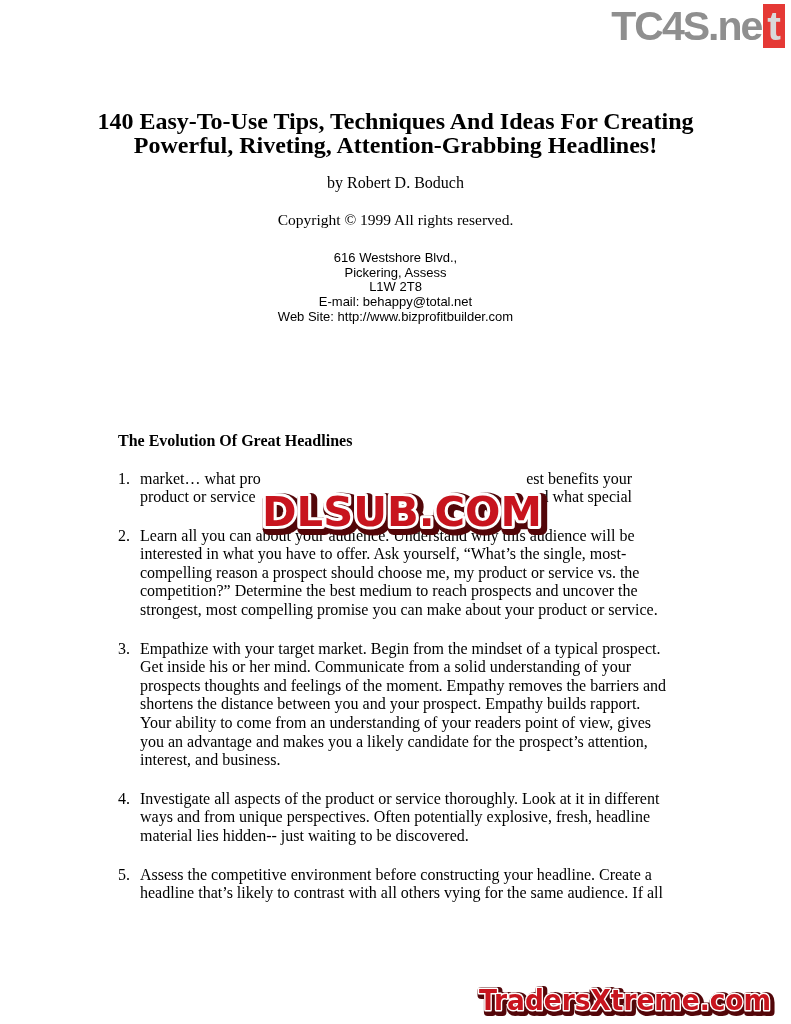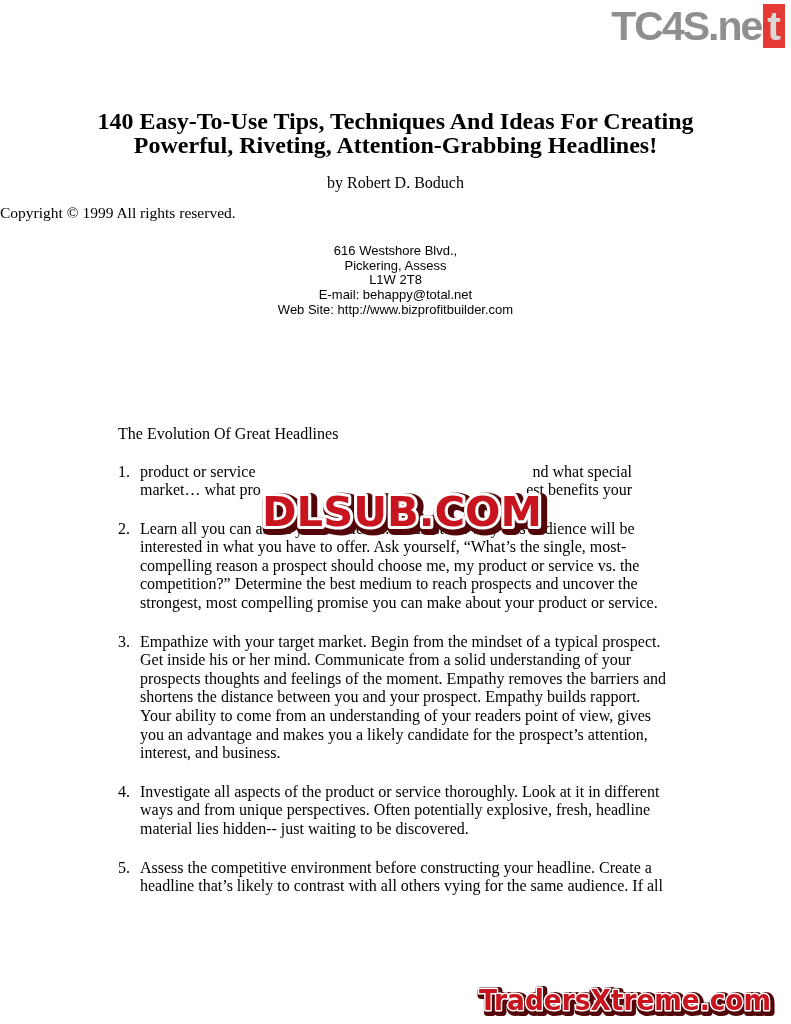--- a/index.html
+++ b/index.html
@@ -39,33 +39,33 @@
 
   
   .title{
     margin:16px;
     padding-top:94px;
     text-align:center;
     font-size:24px;line-height:23.5px;
     font-weight:bold;
   }
   .byline{margin-top:8px;text-align:center;font-size:16px;line-height:20px;}
-  .copyright{margin-top:11px;font-size:15.5px;line-height:18px;}
+  .copyright{margin-top:18px;text-align:center;font-size:15.5px;line-height:18px;}
 
   .address{
     margin-top:22px;
     text-align:center;
     font-family:"Liberation Sans", sans-serif;
     font-size:13px;line-height:14.7px;
   }
 
   .section-heading{
     margin:107px 0 0 118px;
     font-size:16px;line-height:18px;
-    font-weight:normal;
+    font-weight:bold;
   }
 
   
   .list-item{
     display:flex;
     margin:20px 0 0 118px;
     width:556px;
     font-size:16px;line-height:18.6px;
   }
   .item-number{flex:0 0 22px;}
@@ -126,26 +126,26 @@
     <div>E-mail: behappy@total.net</div>
     <div>Web Site: http://www.bizprofitbuilder.com</div>
   </div>
 
   <div class="section-heading">The Evolution Of Great Headlines</div>
 
   <div class="list-item">
     <span class="item-number">1.</span>
     <span class="item-text">
       <span class="gap-line">
+        <span>market… what pro</span>
+        <span>est benefits your</span>
+      </span>
+      <span class="gap-line">
         <span>product or service</span>
         <span>nd what special</span>
-      </span>
-      <span class="gap-line">
-        <span>market… what pro</span>
-        <span>est benefits your</span>
       </span>
     </span>
   </div>
 
   <div class="list-item">
     <span class="item-number">2.</span>
     <span class="item-text">Learn all you can about your audience. Understand why this audience will be interested in what you have to offer. Ask yourself, “What’s the single, most-compelling reason a prospect should choose me, my product or service vs. the competition?” Determine the best medium to reach prospects and uncover the strongest, most compelling promise you can make about your product or service.</span>
   </div>
 
   <div class="list-item">

